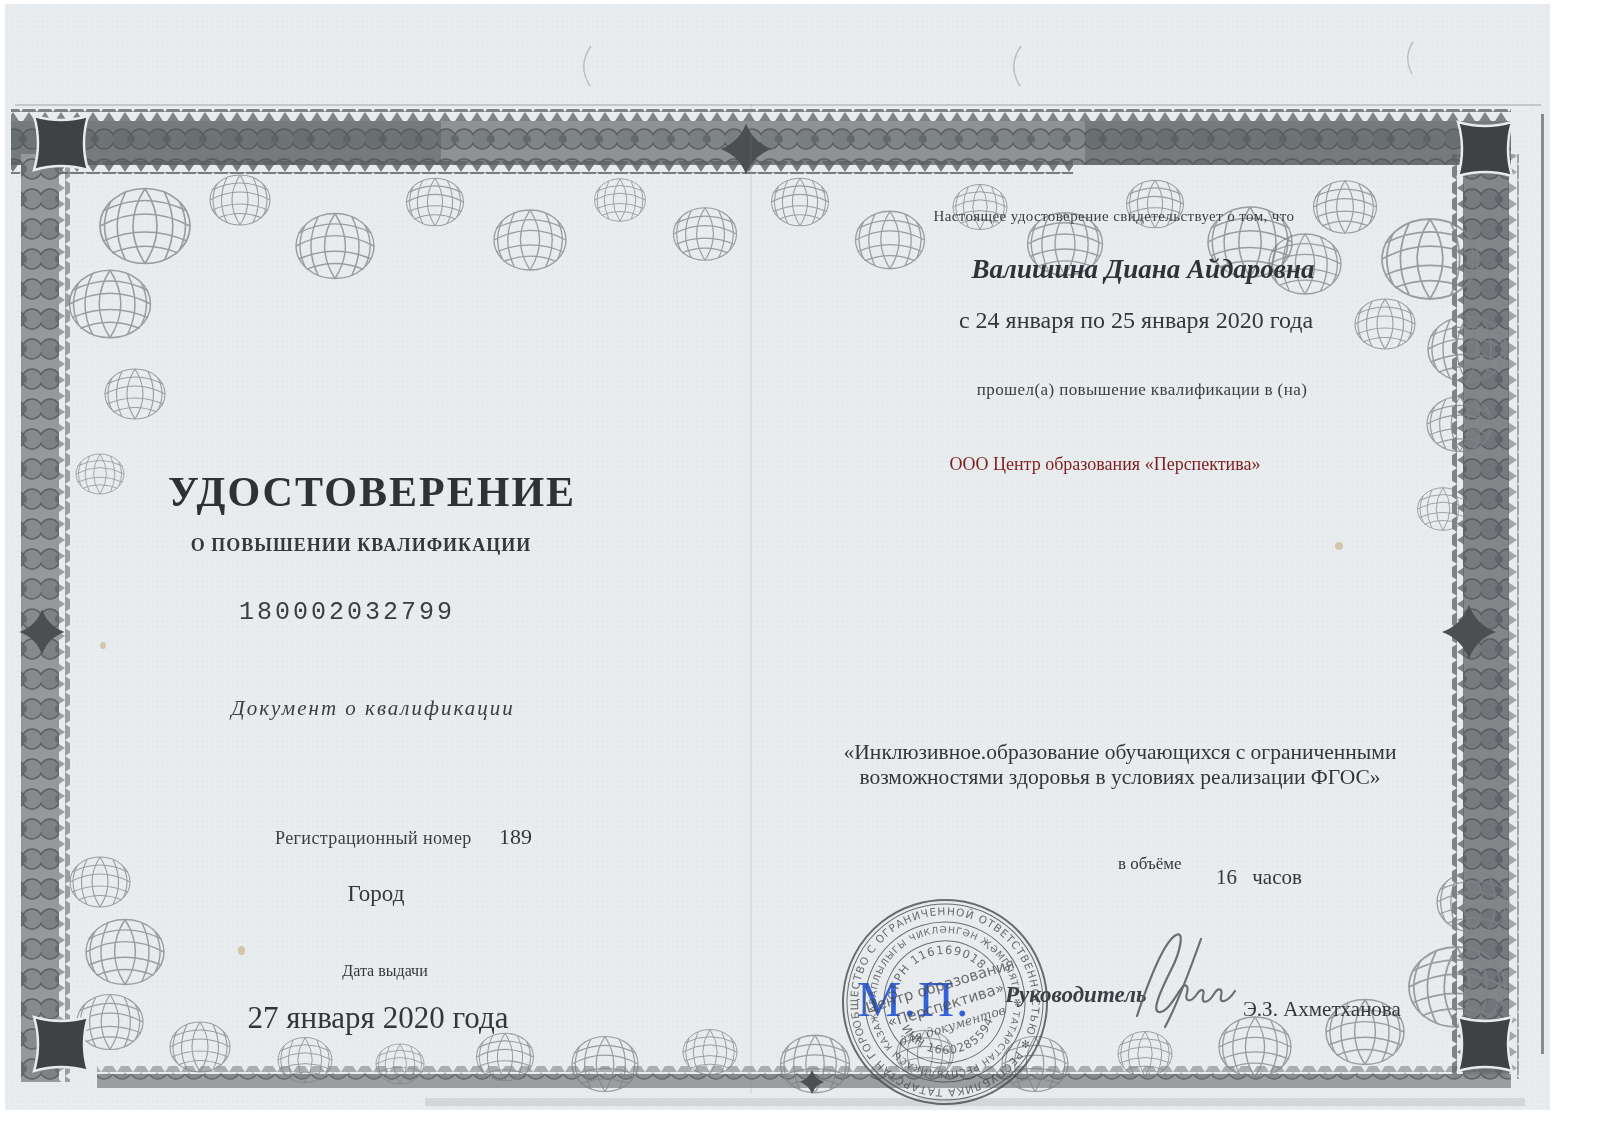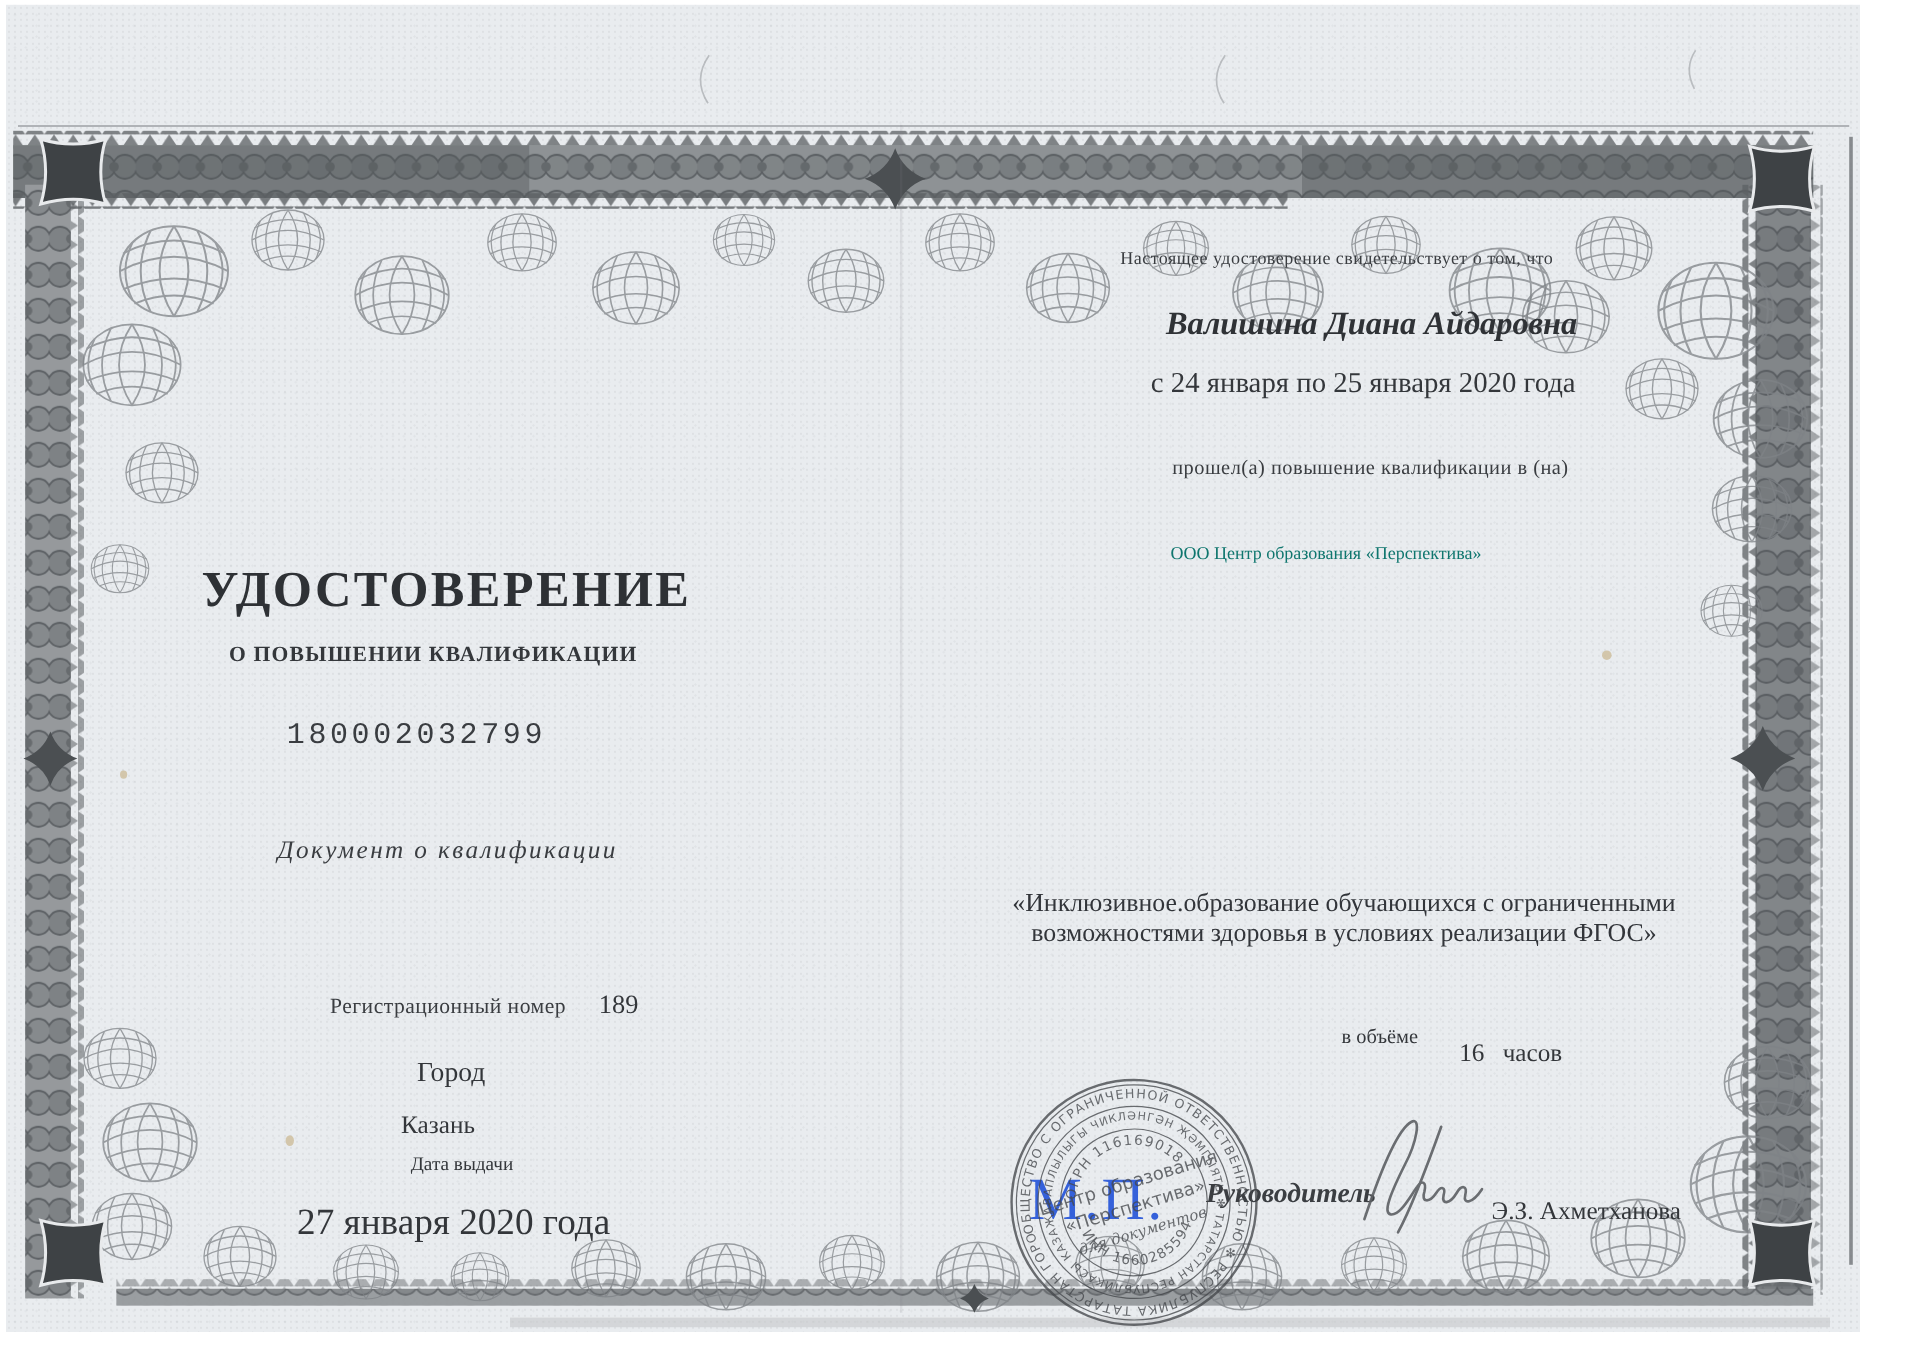--- a/index.html
+++ b/index.html
@@ -13,21 +13,21 @@
   .deco{position:absolute;left:0;top:0;pointer-events:none;}
   .t{position:absolute;white-space:nowrap;}
   .c{text-align:center;}
   .title{font-size:42px;font-weight:bold;letter-spacing:2px;color:#2e3135;}
   .subtitle{font-size:18px;font-weight:bold;letter-spacing:1px;color:#34373b;}
   .serial{font-family:"Liberation Mono","DejaVu Sans Mono",monospace;font-size:25px;letter-spacing:3px;color:#3a3d41;}
   .doctype{font-size:21px;font-style:italic;letter-spacing:2px;color:#3a3d41;}
   .name{font-size:27px;font-weight:bold;font-style:italic;color:#2f3236;}
   .period{font-size:24px;color:#34373b;}
   .body17{font-size:17px;letter-spacing:.4px;color:#3a3d41;}
-  .body21{font-size:15px;color:#0f766e;}
+  .body21{font-size:18px;color:#7f1d1d;}
   .prog{font-size:21.5px;line-height:25px;color:#32353a;white-space:normal;}
   .head{font-size:23px;font-weight:bold;font-style:italic;color:#3b3e42;}
   .mp{font-size:50px;color:#1d4ed8;opacity:.88;letter-spacing:2px;text-align:right;}
   .speck{position:absolute;border-radius:50%;background:#cdbd9a;opacity:.8;}
 </style>
 </head>
 <body>
 
 <div class="page">
   <div class="scan">
@@ -163,21 +163,20 @@
     <div class="speck" style="left:1330px;top:538px;width:8px;height:8px;"></div>
     <div class="speck" style="left:95px;top:638px;width:6px;height:7px;"></div>
 
     <div class="t c title" style="left:162px;top:464px;width:410px;">УДОСТОВЕРЕНИЕ</div>
     <div class="t c subtitle" style="left:156px;top:531px;width:400px;">О ПОВЫШЕНИИ КВАЛИФИКАЦИИ</div>
     <div class="t c serial" style="left:142px;top:594px;width:400px;">180002032799</div>
     <div class="t c doctype" style="left:168px;top:692px;width:400px;">Документ о квалификации</div>
     <div class="t body17" style="left:270px;top:824px;font-size:18px;">Регистрационный номер</div>
     <div class="t" style="left:494px;top:820px;font-size:22px;">189</div>
     <div class="t c" style="left:171px;top:877px;width:400px;font-size:23px;">Город</div>
-    <div class="t c" style="left:160px;top:921px;width:400px;font-size:21px;">Казань</div>
     <div class="t c" style="left:180px;top:958px;width:400px;font-size:16px;">Дата выдачи</div>
     <div class="t c" style="left:173px;top:996px;width:400px;font-size:31px;">27 января 2020 года</div>
 
     <div class="t c body17" style="left:809px;top:204px;width:600px;font-size:15px;">Настоящее удостоверение свидетельствует о том, что</div>
     <div class="t c name" style="left:838px;top:250px;width:600px;">Валишина  Диана  Айдаровна</div>
     <div class="t c period" style="left:831px;top:303px;width:600px;">с 24 января по 25 января 2020 года</div>
     <div class="t c body17" style="left:837px;top:376px;width:600px;">прошел(а) повышение квалификации в (на)</div>
     <div class="t c body21" style="left:800px;top:450px;width:600px;">ООО Центр образования «Перспектива»</div>
     <div class="t c prog" style="left:790px;top:700px;width:650px;margin-top:36px;">
       <span>«Инклюзивное.образование обучающихся с ограниченными</span><br>

